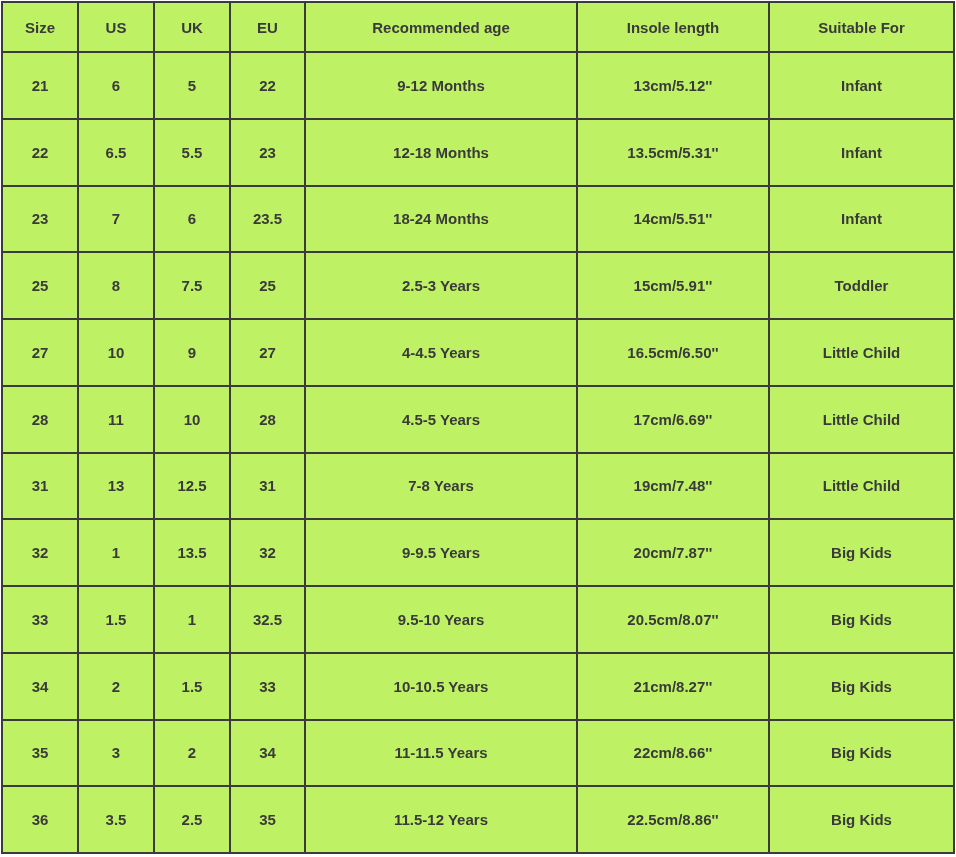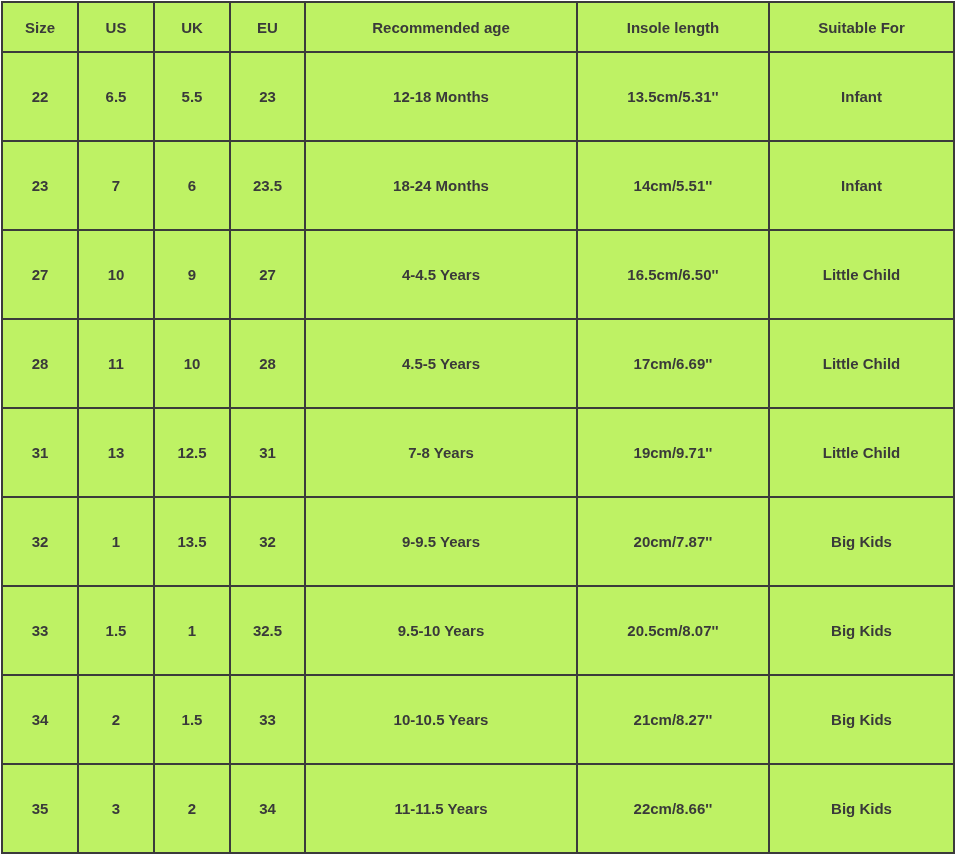--- a/index.html
+++ b/index.html
@@ -54,36 +54,54 @@
         <th>US</th>
         <th>UK</th>
         <th>EU</th>
         <th>Recommended age</th>
         <th>Insole length</th>
         <th>Suitable For</th>
       </tr>
   </thead>
   <tbody>
       <tr>
+        <td>21</td>
+        <td>6</td>
+        <td>5</td>
+        <td>22</td>
+        <td>9-12 Months</td>
+        <td>13cm/5.12''</td>
+        <td>Infant</td>
+      </tr>
+      <tr>
         <td>22</td>
         <td>6.5</td>
         <td>5.5</td>
         <td>23</td>
         <td>12-18 Months</td>
         <td>13.5cm/5.31''</td>
         <td>Infant</td>
       </tr>
       <tr>
         <td>23</td>
         <td>7</td>
         <td>6</td>
         <td>23.5</td>
         <td>18-24 Months</td>
         <td>14cm/5.51''</td>
         <td>Infant</td>
+      </tr>
+      <tr>
+        <td>25</td>
+        <td>8</td>
+        <td>7.5</td>
+        <td>25</td>
+        <td>2.5-3 Years</td>
+        <td>15cm/5.91''</td>
+        <td>Toddler</td>
       </tr>
       <tr>
         <td>27</td>
         <td>10</td>
         <td>9</td>
         <td>27</td>
         <td>4-4.5 Years</td>
         <td>16.5cm/6.50''</td>
         <td>Little Child</td>
       </tr>
@@ -95,21 +113,21 @@
         <td>4.5-5 Years</td>
         <td>17cm/6.69''</td>
         <td>Little Child</td>
       </tr>
       <tr>
         <td>31</td>
         <td>13</td>
         <td>12.5</td>
         <td>31</td>
         <td>7-8 Years</td>
-        <td>19cm/9.71''</td>
+        <td>19cm/7.48''</td>
         <td>Little Child</td>
       </tr>
       <tr>
         <td>32</td>
         <td>1</td>
         <td>13.5</td>
         <td>32</td>
         <td>9-9.5 Years</td>
         <td>20cm/7.87''</td>
         <td>Big Kids</td>
@@ -134,14 +152,23 @@
       </tr>
       <tr>
         <td>35</td>
         <td>3</td>
         <td>2</td>
         <td>34</td>
         <td>11-11.5 Years</td>
         <td>22cm/8.66''</td>
         <td>Big Kids</td>
       </tr>
+      <tr>
+        <td>36</td>
+        <td>3.5</td>
+        <td>2.5</td>
+        <td>35</td>
+        <td>11.5-12 Years</td>
+        <td>22.5cm/8.86''</td>
+        <td>Big Kids</td>
+      </tr>
     </tbody>
 </table>
 
 </body></html>

